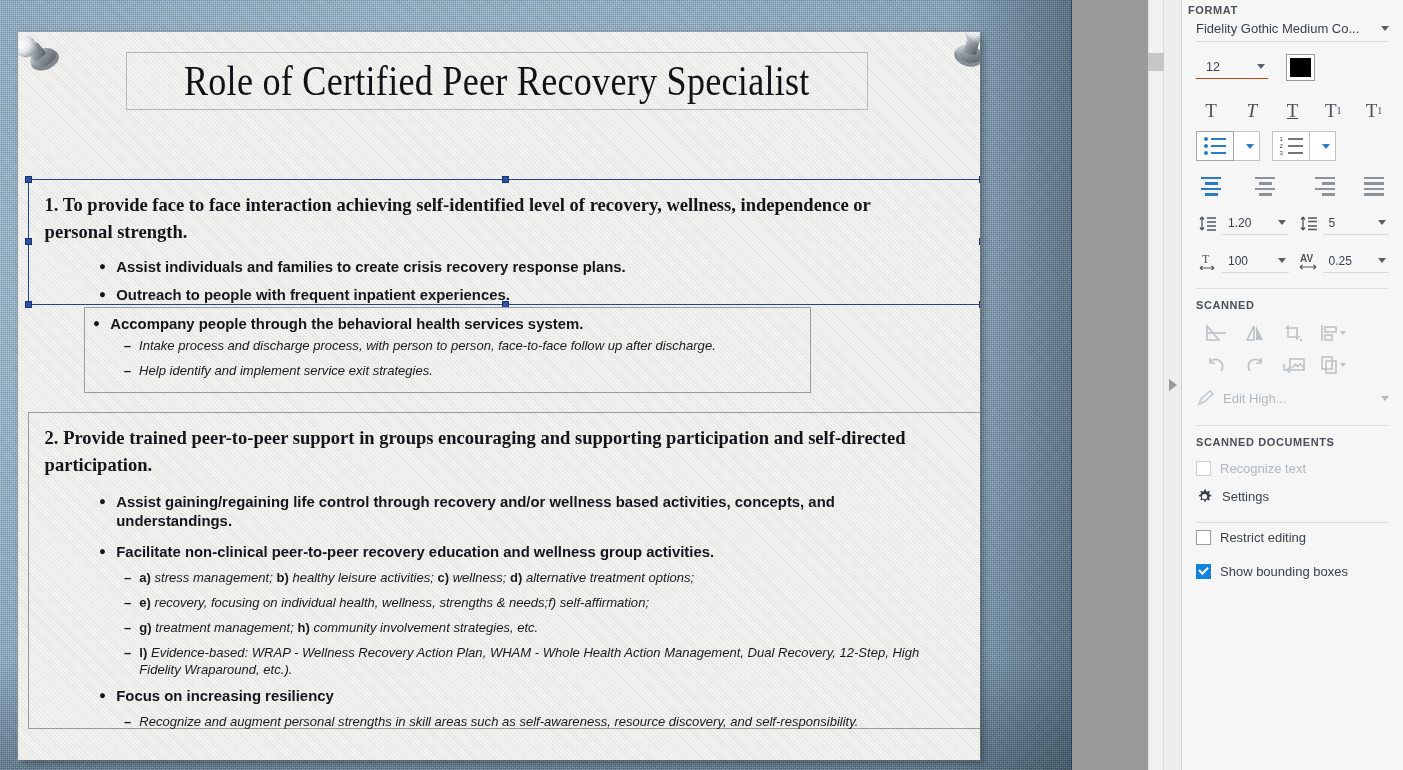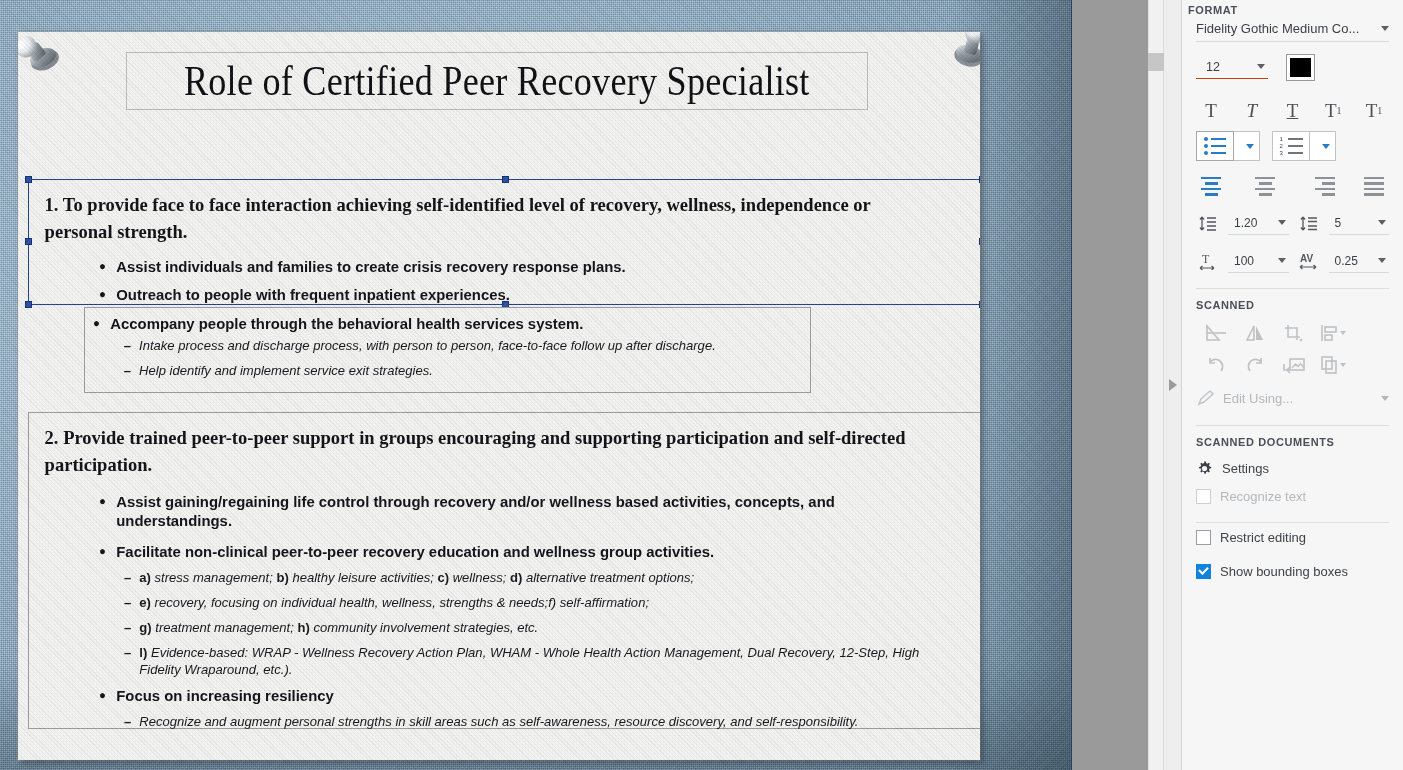--- a/index.html
+++ b/index.html
@@ -273,21 +273,21 @@
   .align-btn.r i:nth-child(1){width:20px} .align-btn.r i:nth-child(2){width:13px}
   .align-btn.r i:nth-child(3){width:20px} .align-btn.r i:nth-child(4){width:13px}
   .align-btn.j i { width: 20px; }
   .align-btn.c { align-items: center; } .align-btn.r { align-items: flex-end; }
 
   
   .spin-row { margin-top: 8px; height: 30px; display: flex; align-items: center; }
   .spin-group { display: flex; align-items: center; width: 105px; }
   .spin-icon { width: 24px; height: 22px; display: flex; align-items: center; justify-content: center; color: #52575e; }
   .spin-field {
-    flex: 1; height: 24px; margin-left: 8px;
+    flex: 1; height: 24px; margin-left: 2px;
     display: flex; align-items: center; justify-content: space-between;
     border-bottom: 1px solid #d9d9d9; padding: 0 3px 0 6px;
   }
   .spin-field .val { font-size: 12px; color: #3a3f47; }
 
   .hr { height: 1px; background: #dedede; margin: 12px 0 0 0; }
 
   
   #obj-grid { display: flex; flex-wrap: wrap; margin-top: 2px; }
   .obj-btn { width: 39px; height: 32px; display: flex; align-items: center; justify-content: center; color: #bfc2c5; }
@@ -649,44 +649,44 @@
       </div>
     </div>
 
     <div id="editusing-row">
       <div style="display:flex;align-items:center;">
         <span style="display:flex;">
           <svg width="20" height="18" viewBox="0 0 20 18">
               <path d="M3 15 L5 10 L14 2 L17 5 L8 13 Z" fill="none" stroke="#c4c7ca" stroke-width="1.6"></path>
             </svg>
         </span>
-        <span class="lbl" style="margin-left:7px;">Edit Using...</span>
+        <span class="lbl" style="margin-left:7px;">Edit High...</span>
       </div>
       <span class="caret"></span>
     </div>
 
     <div class="hr"></div>
 
     <div class="panel-section-label">SCANNED DOCUMENTS</div>
+
+    <div class="panel-item">
+      <span class="cb dim"></span>
+      <span class="lbl dim">Recognize text</span>
+    </div>
 
     <div class="panel-item">
       <span style="display:flex;">
         <svg width="17" height="17" viewBox="0 0 17 17">
             <path d="M8.5 1.2 l1.3 .3 .3 1.6 1.4 .6 1.4-.9 1 1 -.9 1.4 .6 1.4 1.6 .3 0 1.4 -1.6 .3 -.6 1.4 .9 1.4 -1 1 -1.4-.9 -1.4 .6 -.3 1.6 -1.4 0 -.3-1.6 -1.4-.6 -1.4 .9 -1-1 .9-1.4 -.6-1.4 -1.6-.3 0-1.4 1.6-.3 .6-1.4 -.9-1.4 1-1 1.4 .9 1.4-.6 .3-1.6 z" fill="#3c4149"></path>
             <circle cx="8.5" cy="8.5" r="2.6" fill="#f6f6f6"></circle>
           </svg>
       </span>
       <span class="lbl">Settings</span>
     </div>
 
-    <div class="panel-item">
-      <span class="cb dim"></span>
-      <span class="lbl dim">Recognize text</span>
-    </div>
-
     <div class="hr"></div>
 
     <div class="panel-item">
       <span class="cb"></span>
       <span class="lbl">Restrict editing</span>
     </div>
 
     <div class="panel-item" style="margin-top:6px;">
       <span class="cb checked"></span>
       <span class="lbl">Show bounding boxes</span>

